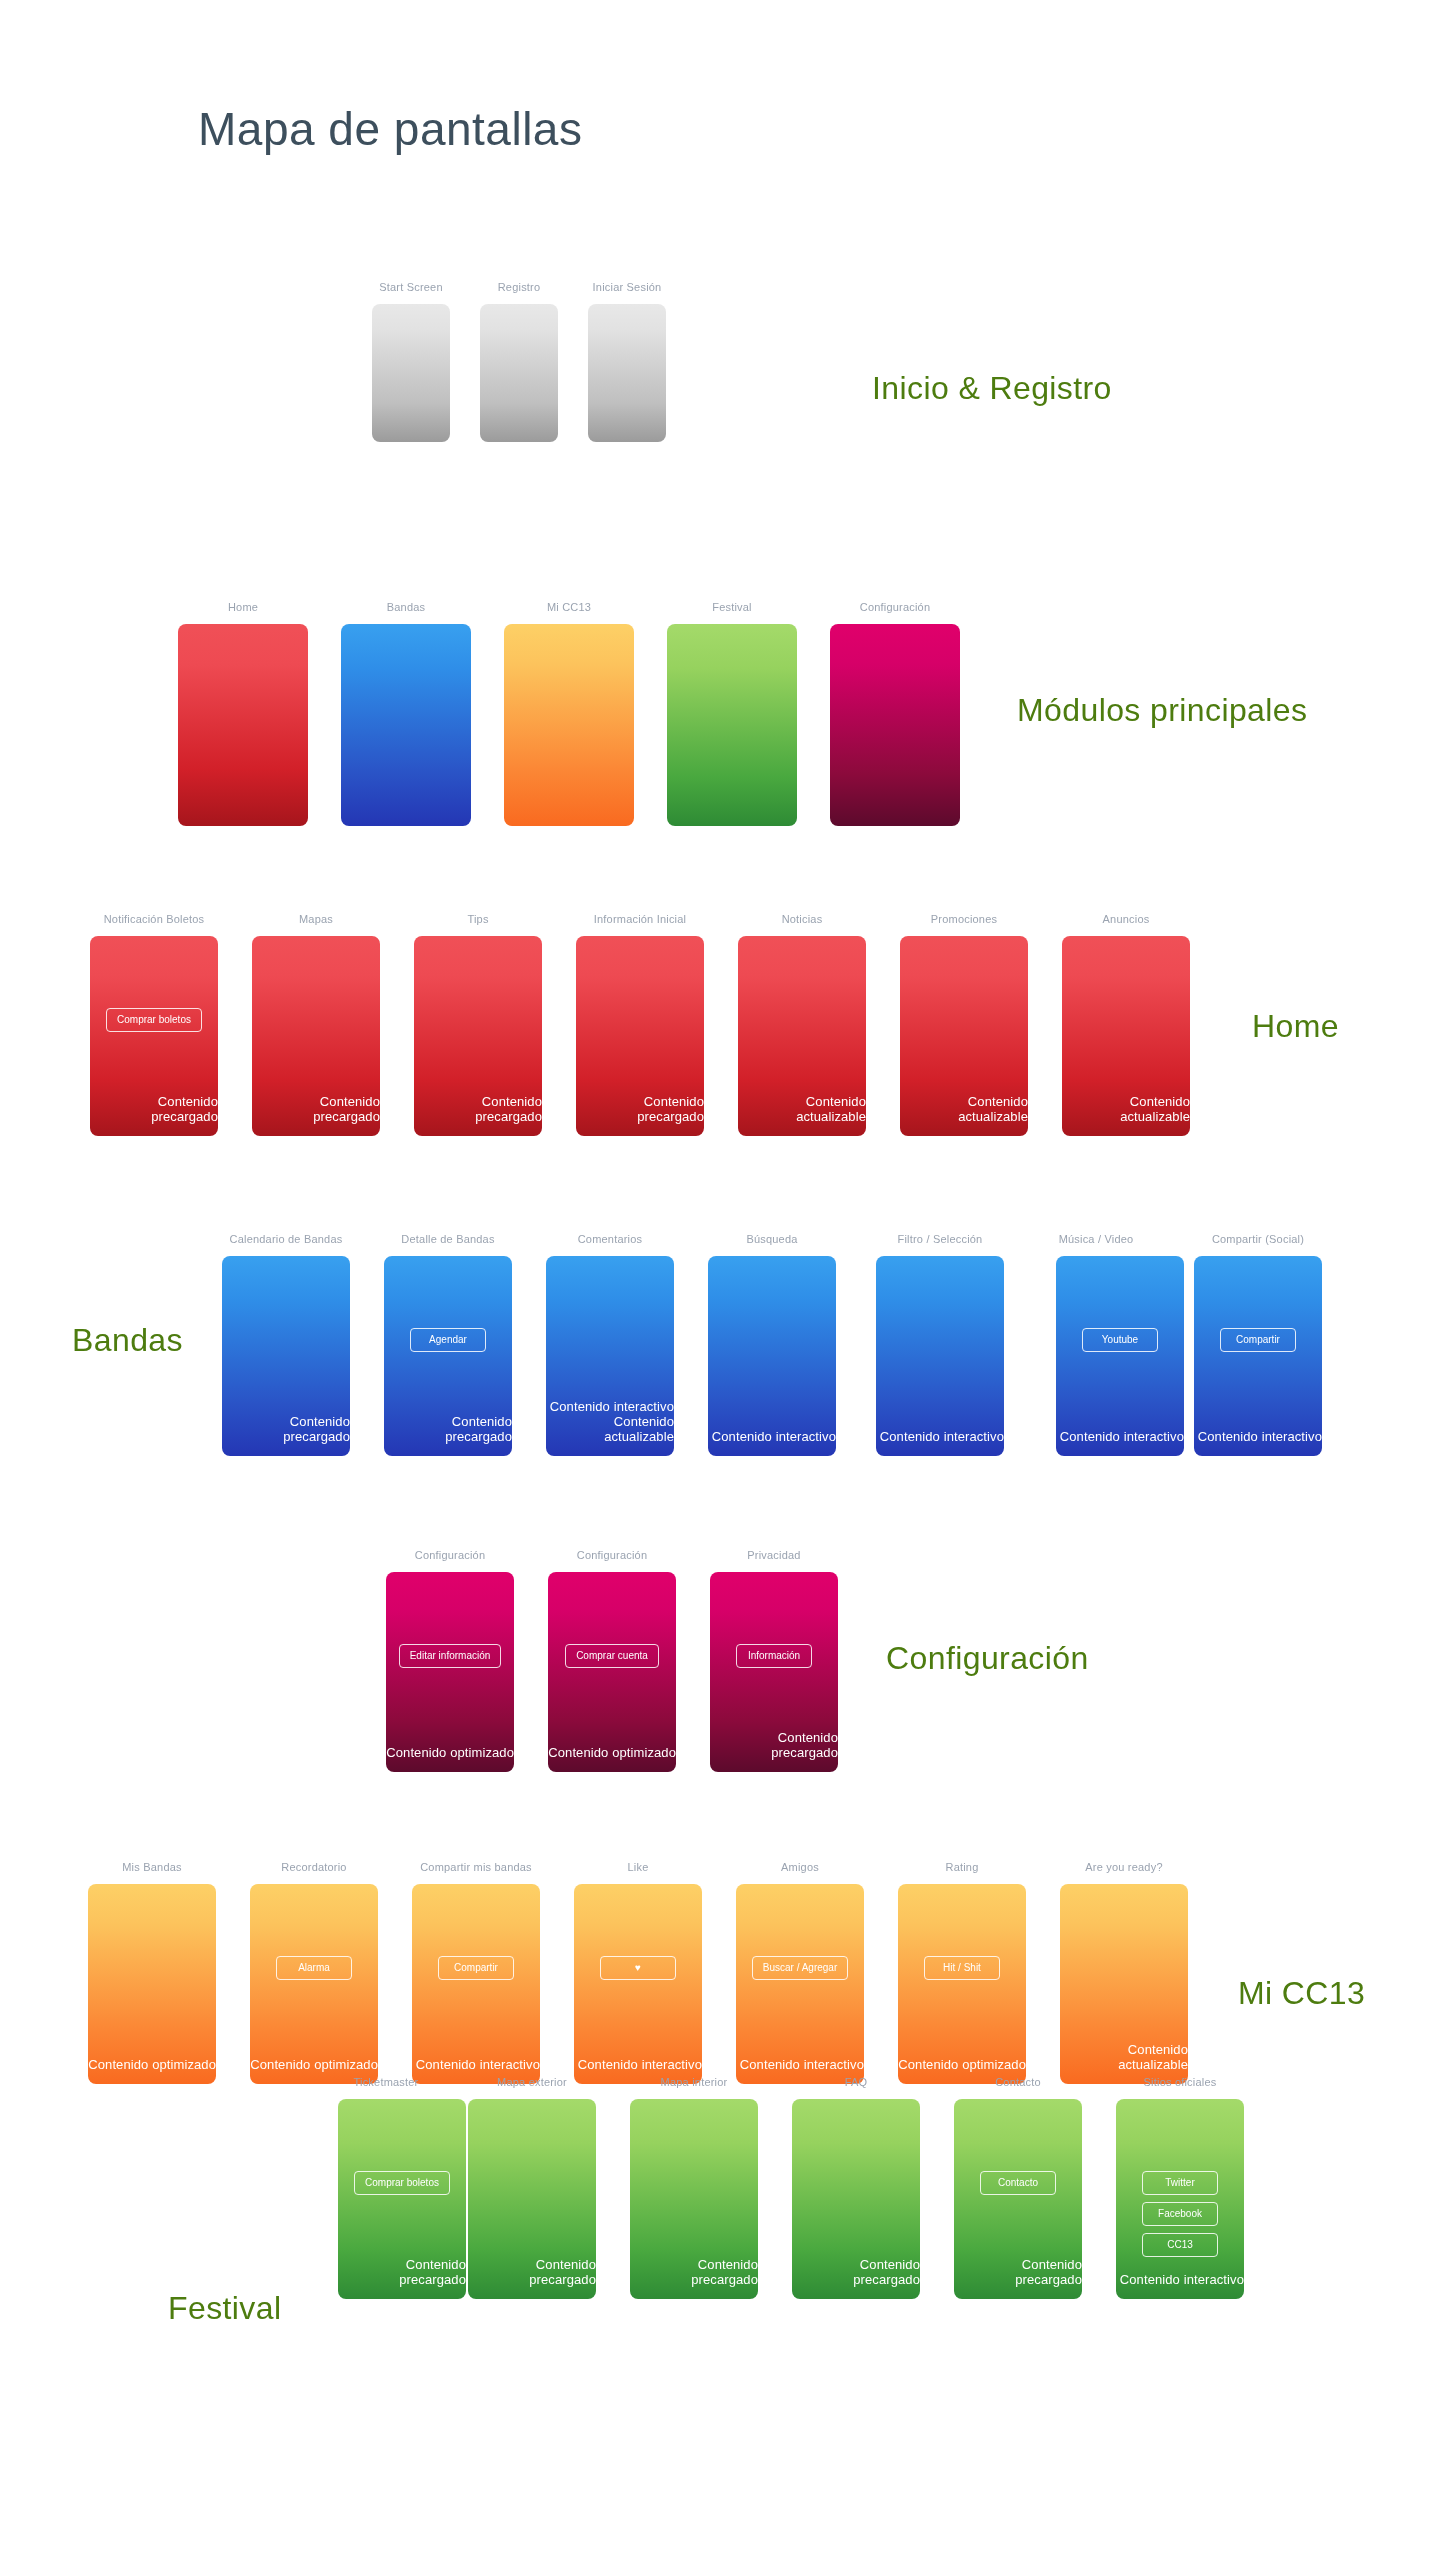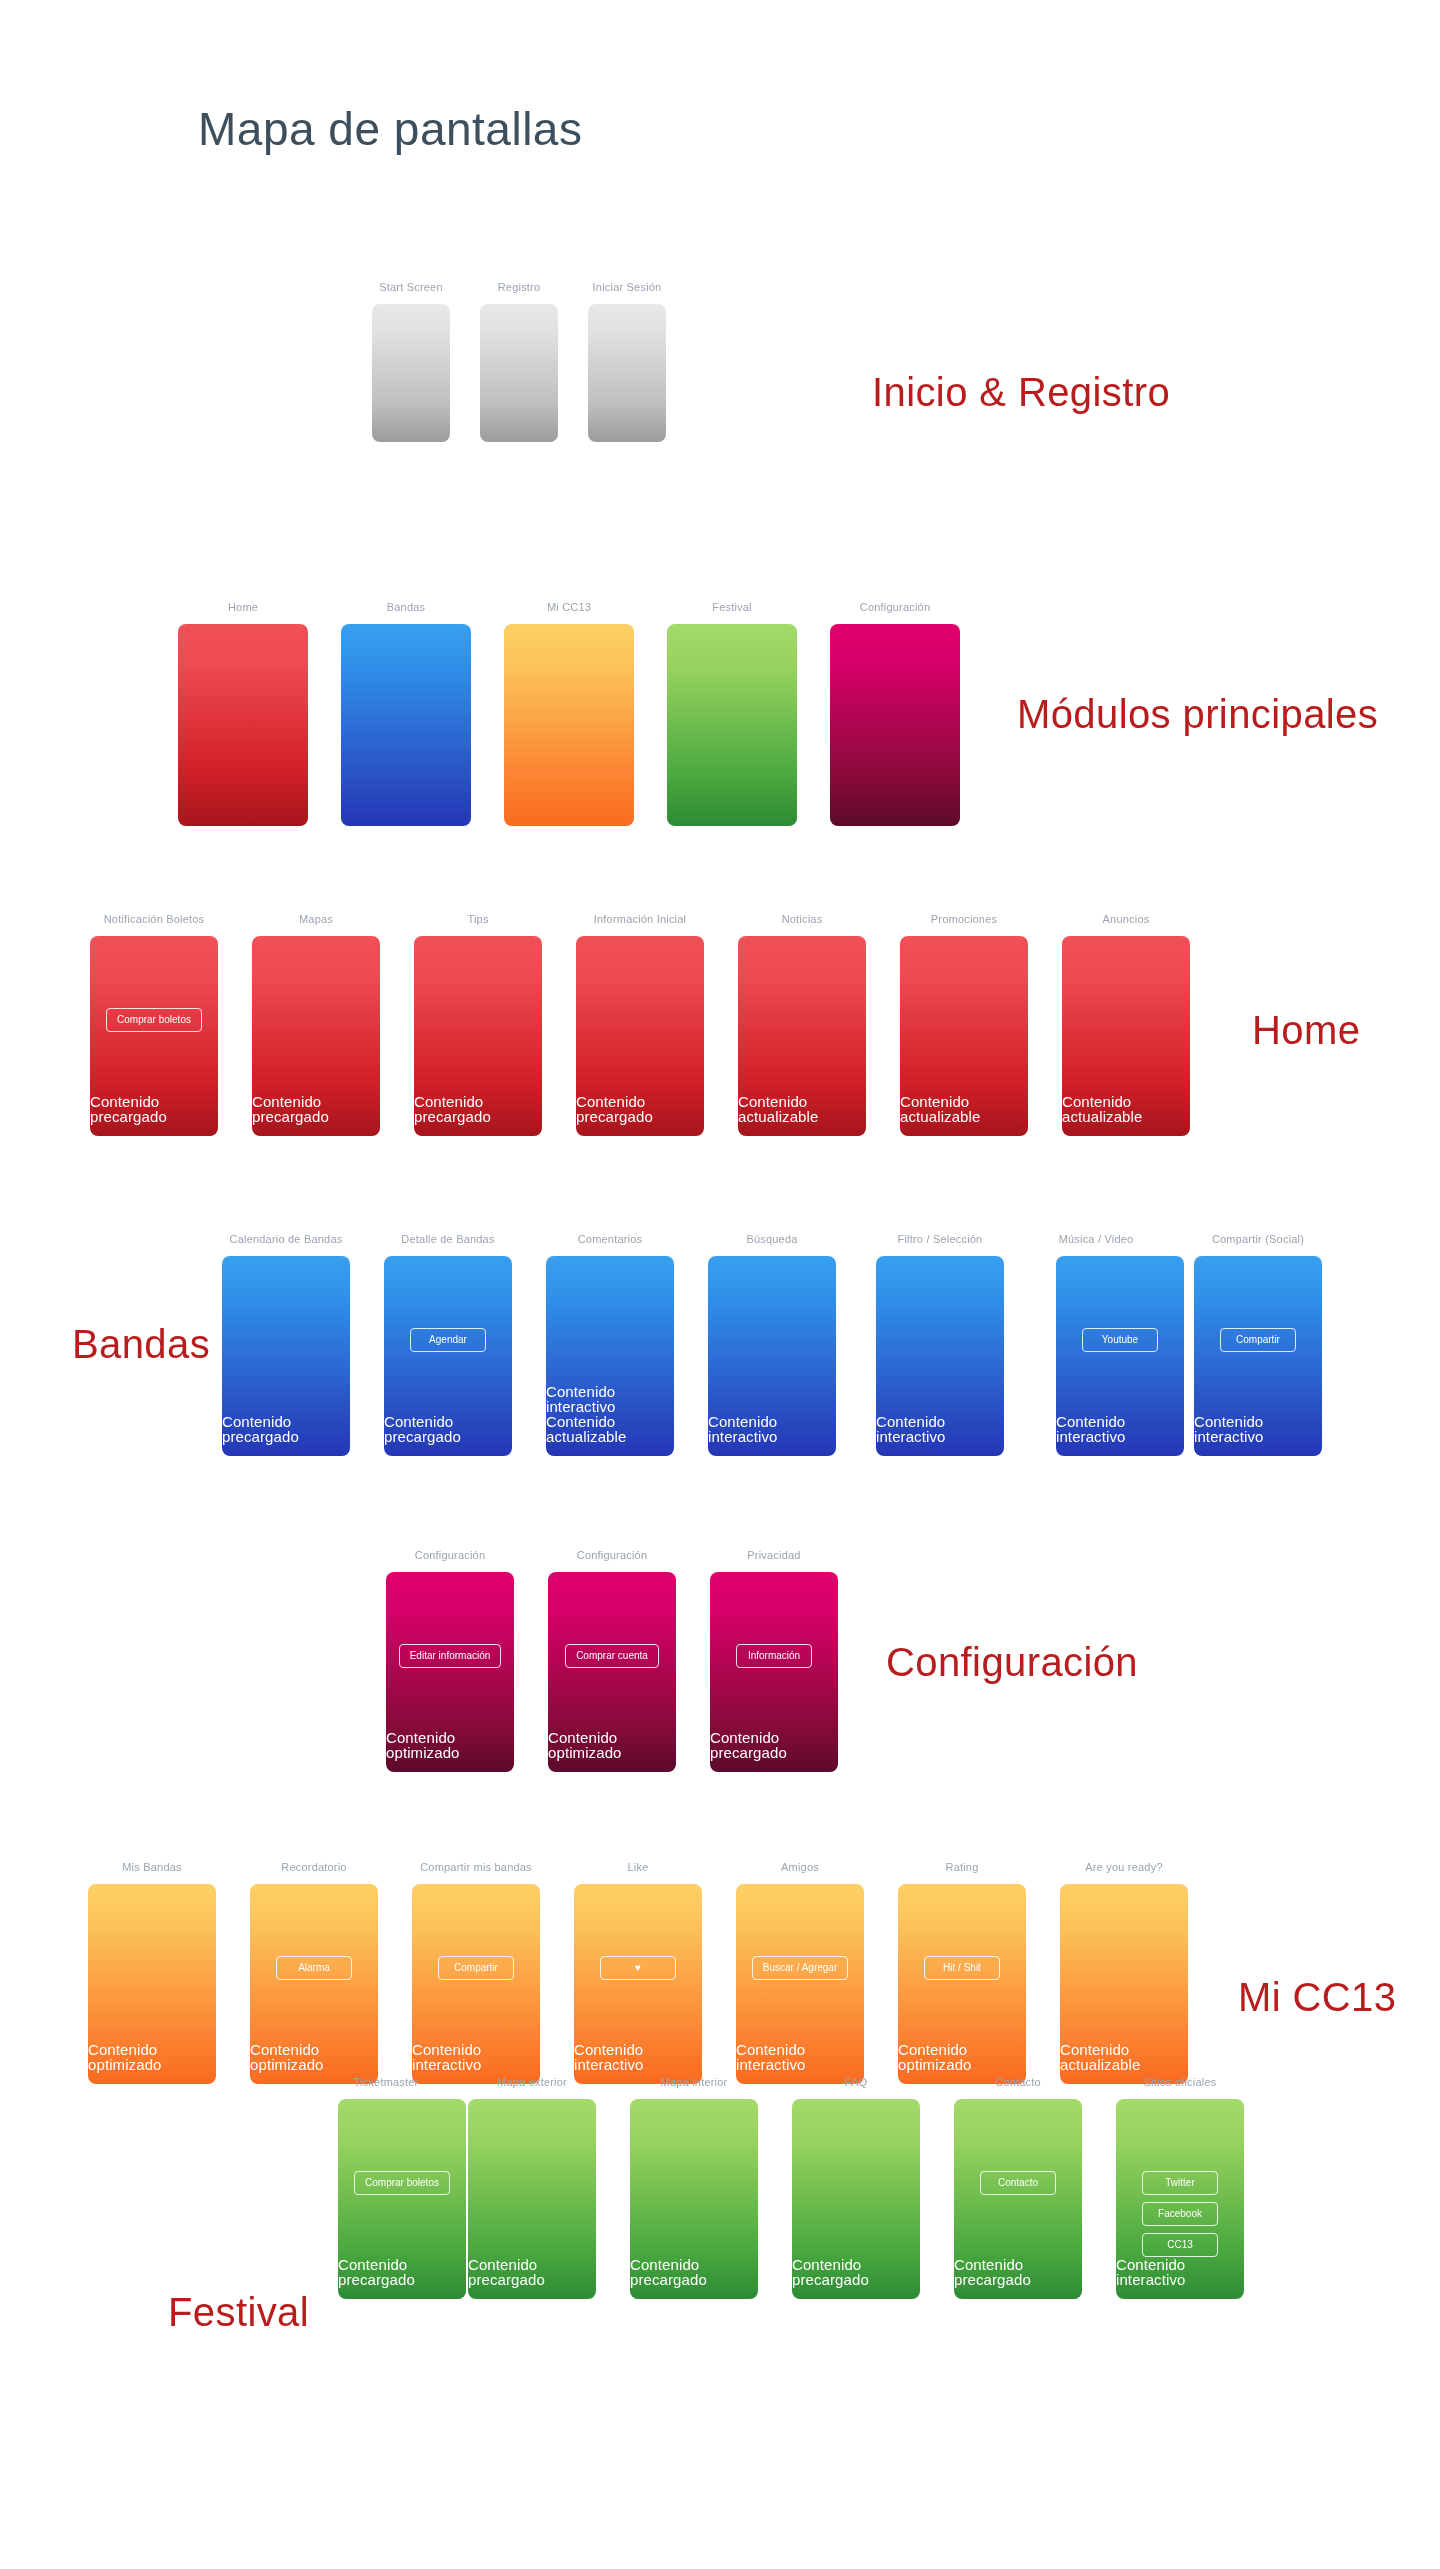--- a/index.html
+++ b/index.html
@@ -34,23 +34,23 @@
   
   .section {
     position: absolute;
     left: 0;
     width: 1440px;
   }
 
   
   .section-heading {
     position: absolute;
-    font-size: 40px;
+    font-size: 32px;
     font-weight: 300;
-    color: #b91c1c;
+    color: #4d7c0f;
     letter-spacing: 0.4px;
     white-space: nowrap;
   }
 
   
   .card-wrap {
     position: absolute;
     top: 0;
   }
   .card-label {
@@ -88,22 +88,22 @@
     white-space: nowrap;
     background: transparent;
     min-width: 76px;
   }
   .card-footer {
     position: absolute;
     left: 0;
     right: 0;
     bottom: 12px;
     color: #ffffff;
-    font-size: 15px;
-    text-align: left;
+    font-size: 13px;
+    text-align: right;
     line-height: 15px;
     letter-spacing: 0.1px;
   }
 
   
   .g-grey  { background: linear-gradient(to bottom, #e8e8e8 0%, #e2e2e2 18%, #bfbfbf 72%, #9b9b9b 100%); }
   .g-red   { background: linear-gradient(to bottom, #f05057 0%, #ee4a52 20%, #d22029 72%, #a6151c 100%); }
   .g-blue  { background: linear-gradient(to bottom, #38a0ef 0%, #2f8ee8 22%, #2a53c6 74%, #2436b4 100%); }
   .g-orange{ background: linear-gradient(to bottom, #fdd066 0%, #fcc35c 20%, #fb8534 74%, #f96a20 100%); }
   .g-green { background: linear-gradient(to bottom, #a4da6a 0%, #96d25e 22%, #49a83f 76%, #2e8b35 100%); }

